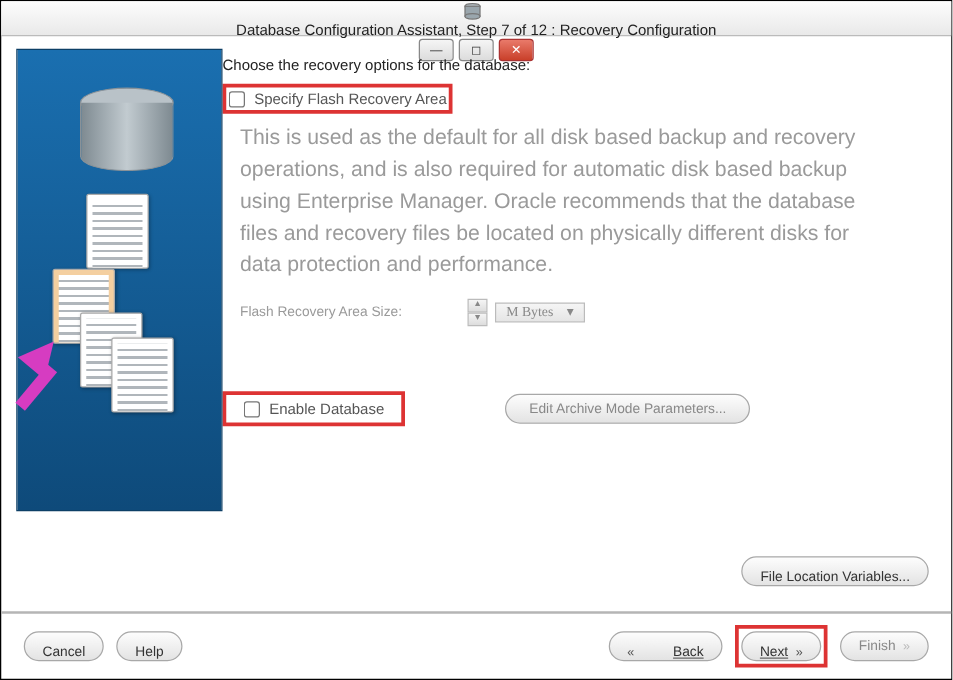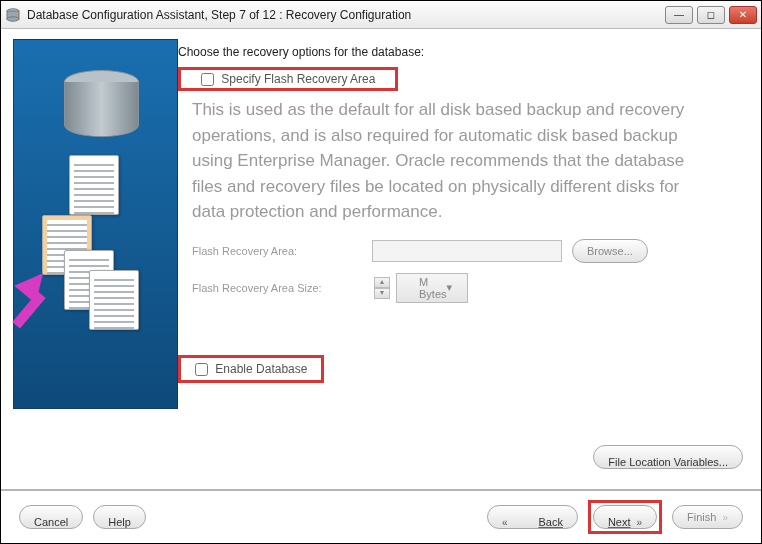--- a/index.html
+++ b/index.html
@@ -1,50 +1,50 @@
 <!DOCTYPE html>
 <html><head>
 <meta charset="utf-8">
 <style>
   * { box-sizing: border-box; margin: 0; padding: 0; }
   body { font-family: Tahoma, Arial, sans-serif; font-size: 11px; background: #fff; }
   .window { width: 762px; height: 544px; border: 1px solid #000; background: #fff; display: flex; flex-direction: column; }
-  .titlebar { height: 28px; background: linear-gradient(#fdfdfd, #e9e9e9); border-bottom: 1px solid #bbb; display: flex; align-items: center; padding: 0 4px; }
+  .titlebar { height: 28px; background: linear-gradient(#fdfdfd, #e9e9e9); border-bottom: 1px solid #bbb; display: flex; align-items: center; padding: 0 4px; flex-direction: column; }
   .titlebar .app-icon { width: 16px; height: 16px; margin-right: 6px; display: inline-block; }
   .titlebar .title-text { font-size: 12px; color: #222; flex: 1; }
   .win-controls { display: flex; gap: 4px; }
   .win-btn { width: 28px; height: 18px; border: 1px solid #888; border-radius: 3px; background: linear-gradient(#f5f5f5,#dcdcdc); display: flex; align-items: center; justify-content: center; font-size: 10px; color: #333; }
   .win-btn.close { background: linear-gradient(#e97a6a,#c9402a); color: #fff; border-color: #a33; }
   .content { flex: 1; display: flex; padding: 10px 12px 0 12px; gap: 0; position: relative; }
   .sidebar { width: 165px; height: 370px; background: linear-gradient(180deg,#1a6fb0,#0e4a7a); position: relative; border: 1px solid #0d3f66; }
   .cyl { position: absolute; left: 50px; top: 30px; width: 75px; height: 75px; }
   .cyl .top { width: 75px; height: 24px; background: #b9c2c8; border-radius: 50%/50%; border:1px solid #8a9298;}
   .cyl .body { width: 75px; height: 55px; background: linear-gradient(90deg,#7e8a91,#c2cbd0,#7e8a91); margin-top:-12px; border-bottom-left-radius: 37px 12px; border-bottom-right-radius: 37px 12px; border:1px solid #8a9298; border-top:none;}
   .paper { position: absolute; width: 50px; height: 60px; background: #fff; border:1px solid #aaa; border-radius: 2px; box-shadow: 1px 1px 3px rgba(0,0,0,0.3); overflow:hidden;}
   .paper::before { content:""; display:block; height:100%; background: repeating-linear-gradient(#fff, #fff 4px, #b0b6bb 4px, #b0b6bb 6px); margin:4px;}
   .paper.p1 { top: 115px; left: 55px; }
   .paper.p2 { top: 175px; left: 28px; background:#f4cfa0; }
   .paper.p3 { top: 210px; left: 50px; }
   .paper.p4 { top: 230px; left: 75px; }
   .arrow { position:absolute; top:230px; left:6px; width:0; height:0; border-left:14px solid transparent; border-right:14px solid transparent; border-bottom:28px solid #d63cc1; transform: rotate(40deg);}
   .arrow-line{ position:absolute; top:250px; left:10px; width:10px; height:40px; background:#d63cc1; transform: rotate(40deg);}
   .main { flex: 1; padding-top: 6px; color: #333; }
   .heading { font-size: 12px; color: #222; margin-bottom: 8px; }
-  .hl { border: 3px solid #d33; display: inline-block; padding: 2px 20px; }
+  .hl { border: 3px solid #d33; display: inline-block; padding: 2px 2px; }
   .chk-row { font-size: 12px; color:#555; }
   .chk-row input { vertical-align: middle; margin-right: 4px; }
   .desc { color: #9a9a9a; font-size: 17px; margin: 6px 0 14px 14px; line-height: 1.5; max-width: 510px; }
   .form-row { display: flex; align-items: center; margin: 6px 0 10px 14px; color:#9a9a9a; }
   .form-row .lbl { width: 180px; }
   .txt { width: 190px; height: 22px; border:1px solid #bfbfbf; background:#f4f4f4; color:#888; padding:0 4px; }
   .btn { height: 24px; border:1px solid #a8a8a8; border-radius: 12px; background: linear-gradient(#fdfdfd,#e3e3e3); color:#888; padding: 0 14px; font-size:11px; display:inline-flex; align-items:center; justify-content:center; gap:6px;}
   .btn.enabled { color:#333;align-items:flex-end; }
   .spinner-col { display:flex; flex-direction:column; margin-left:2px;}
   .spin-btn{ width:16px; height:11px; border:1px solid #bbb; background:linear-gradient(#f5f5f5,#ddd); font-size:7px; line-height:7px; text-align:center; color:#888;}
-  .unit { margin-left:6px; width:72px; height:30px; border:1px solid #bbb; background:linear-gradient(#f5f5f5,#e5e5e5); color:#888; display:flex; align-items:center; justify-content:space-between; padding:0 22px;}
+  .unit { margin-left:6px; width:72px; height:16px; border:1px solid #bbb; background:linear-gradient(#f5f5f5,#e5e5e5); color:#888; display:flex; align-items:center; justify-content:space-between; padding:0 8px;font-family:Liberation Serif, serif;}
   .section2 { margin-top: 52px; display:flex; align-items:center; }
   .btn-wide{ padding:0 18px; }
   .file-vars { position:absolute; right:18px; bottom:20px; }
   .footer { border-top: 2px solid #b5b5b5; height: 54px; display:flex; align-items:center; padding: 16px 18px; gap: 10px; }
   .footer .spacer{ flex:1; }
   .hl-next { border:3px solid #d33; padding:2px; }
   .chev { font-size:10px; color:#555;}
   .chev.dis { color:#bbb;}
   .content-lower { position: relative; padding: 0 12px 12px 12px; height:55px;}
 </style>
@@ -87,28 +87,20 @@
 
       <div class="hl">
         <label class="chk-row">
           <input type="checkbox" style="">
           <span>Specify Flash Recovery Area</span>
         </label>
       </div>
 
       <div class="desc">This is used as the default for all disk based backup and recovery operations, and is also required for automatic disk based backup using Enterprise Manager. Oracle recommends that the database files and recovery files be located on physically different disks for data protection and performance.</div>
 
-      <div class="form-row">
-        <span class="lbl">Flash Recovery Area:</span>
-        <input class="txt" disabled="" value="" style="">
-        <span style="width:10px"></span>
-        <button class="btn" disabled="">
-            <span>Browse...</span>
-          </button>
-      </div>
 
       <div class="form-row">
         <span class="lbl">Flash Recovery Area Size:</span>
         <span class="spinner-col">
           <span class="spin-btn">▲</span>
           <span class="spin-btn">▼</span>
         </span>
         <span class="unit">
           <span>M Bytes</span>
           <span>▾</span>
@@ -116,20 +108,23 @@
       </div>
 
       <div class="section2">
         <div class="hl" style="padding:4px 14px;">
           <label class="chk-row">
             <input type="checkbox" style="">
             <span>Enable Database</span>
           </label>
         </div>
         <span style="width:80px"></span>
+        <button class="btn btn-wide" disabled="">
+            <span>Edit Archive Mode Parameters...</span>
+          </button>
       </div>
     </div>
   </div>
 
   <div class="content-lower">
     <button class="btn enabled file-vars">
         <span>File Location Variables...</span>
       </button>
   </div>
 

